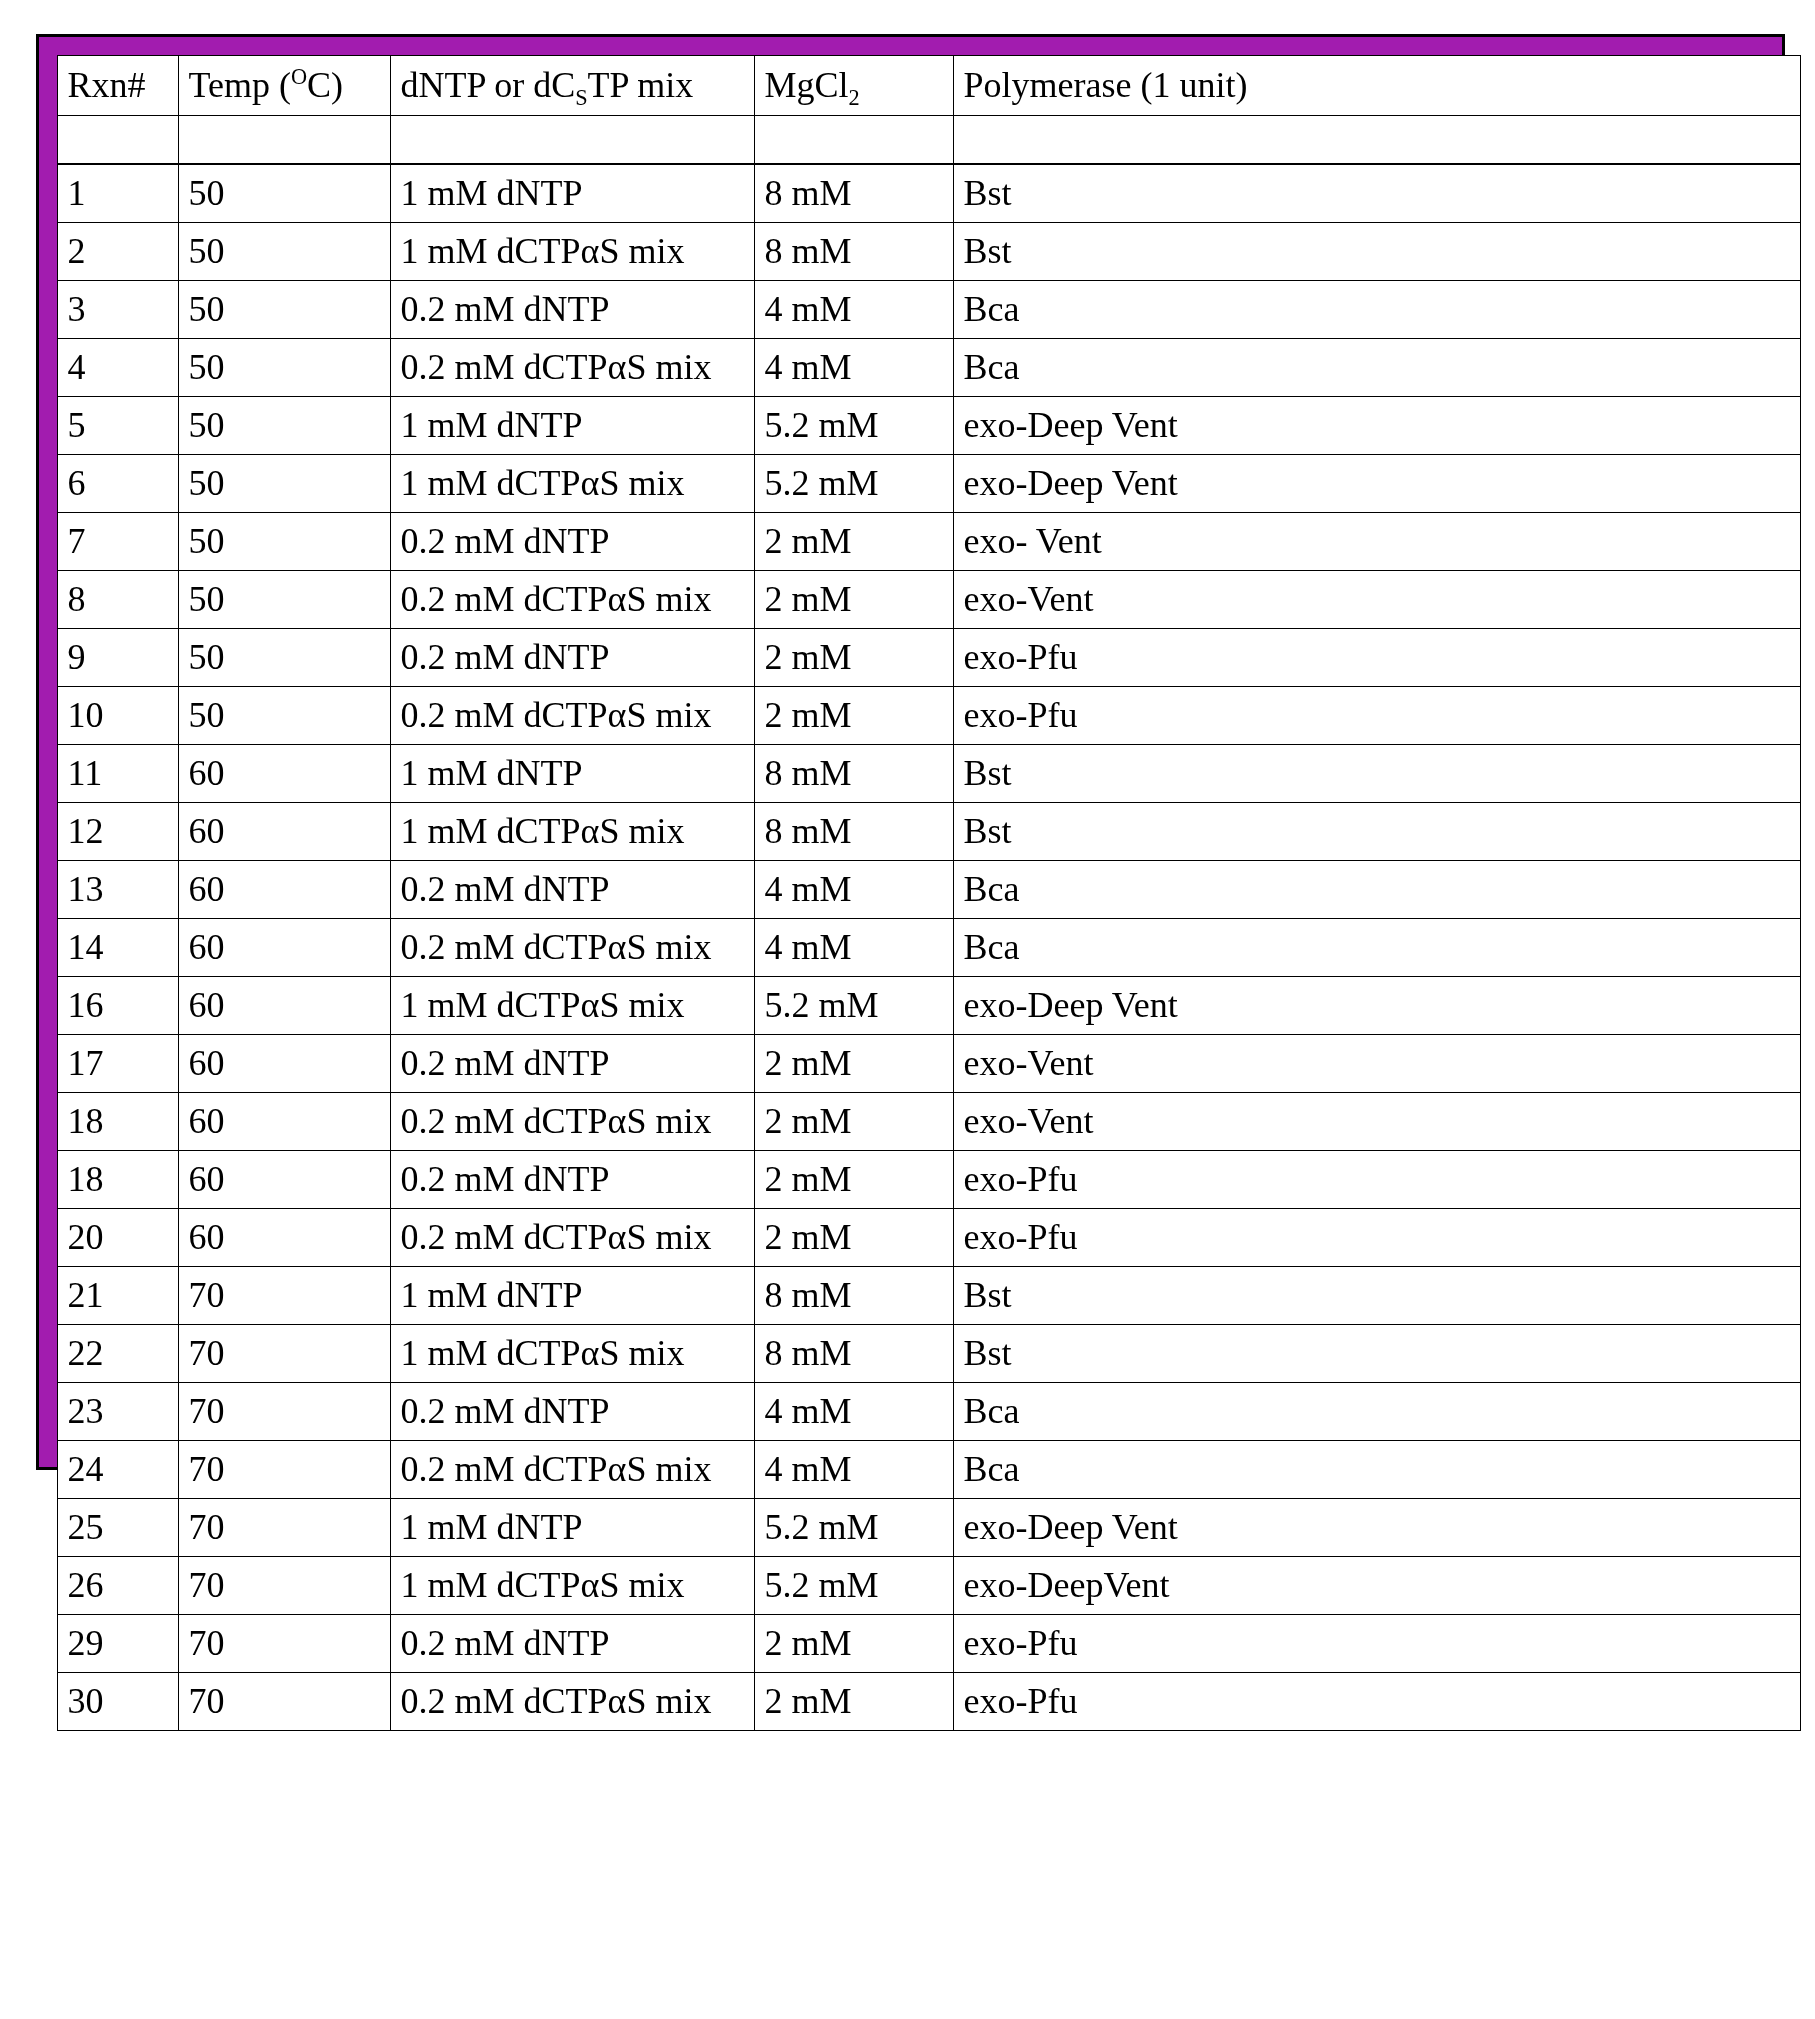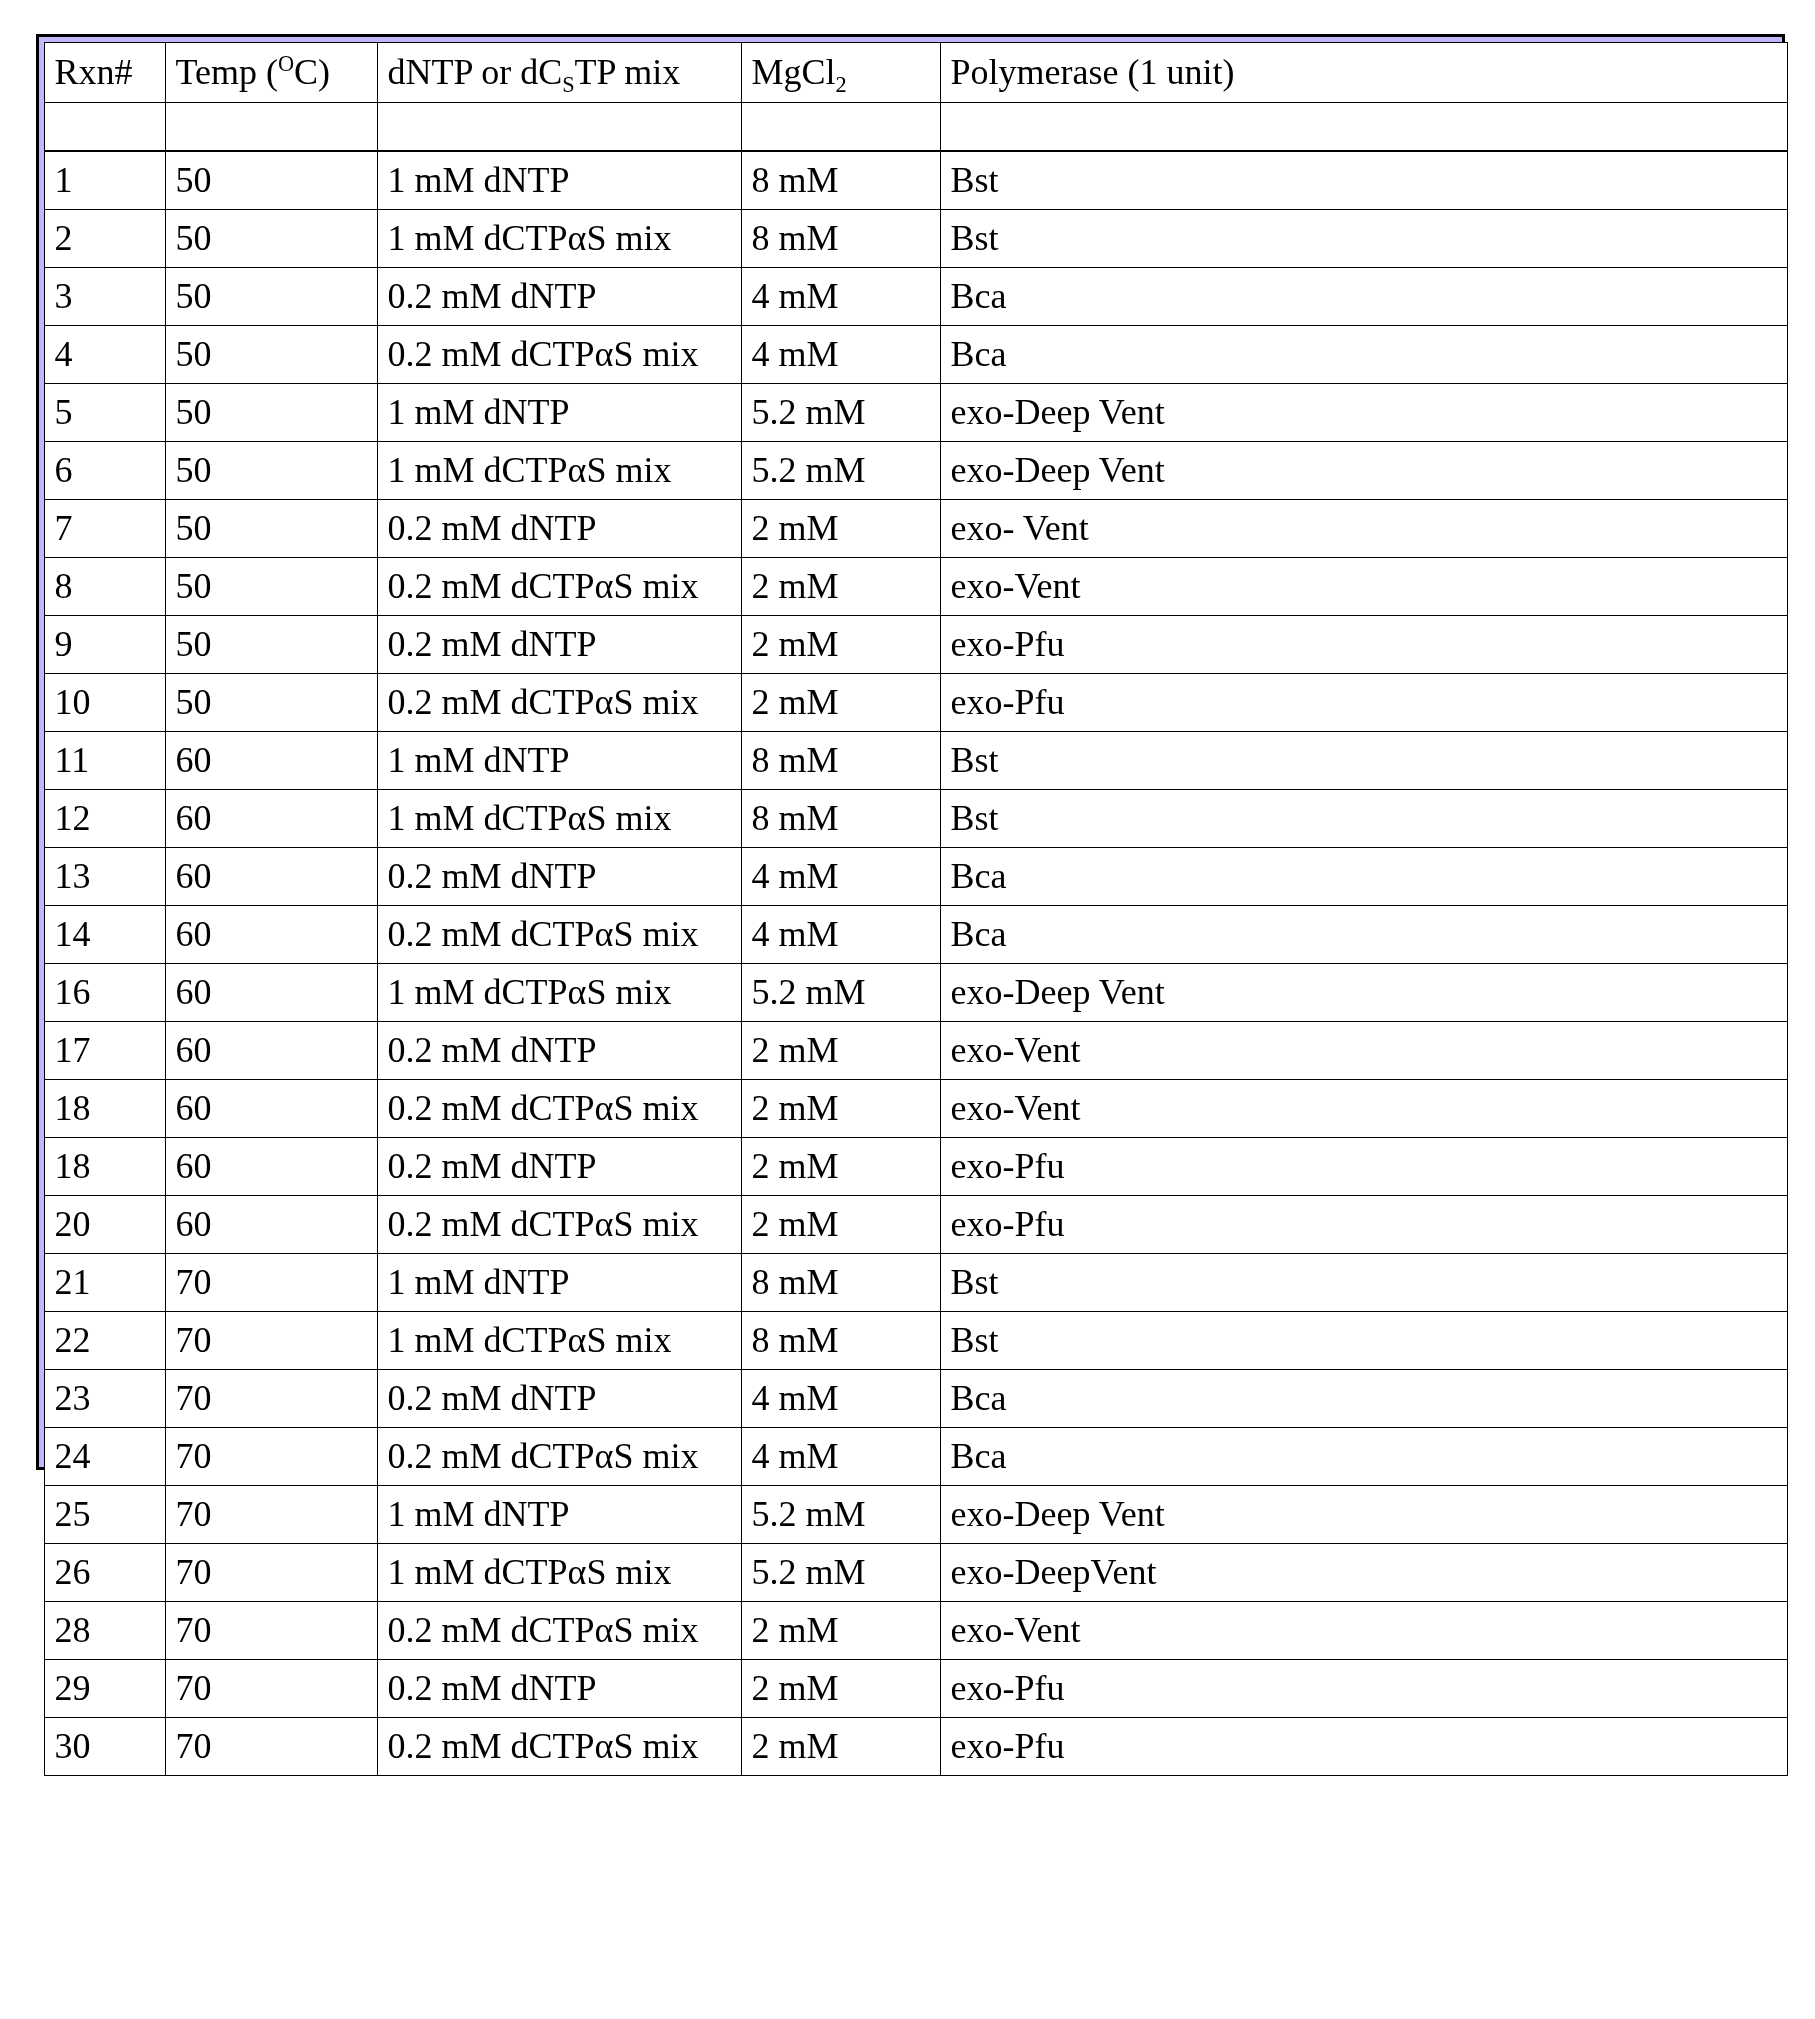--- a/index.html
+++ b/index.html
@@ -24,22 +24,22 @@
 
   
   .table-frame {
     position: absolute;
     left: 36px;
     top: 34px;
     width: 1749px;
     height: 1436px;
     box-sizing: border-box;
     border: 3.8px solid #000000;
-    padding: 5px;
-    background: #c4b5fd;
+    padding: 18px;
+    background: #a21caf;
   }
 
   table.rxn-table {
     width: 100%;
     height: 100%;
     border-collapse: collapse;
     table-layout: fixed;
     background: #ffffff;
   }
 
@@ -299,27 +299,20 @@
             <td>exo-Deep Vent</td>
           </tr>
           <tr class="data-row">
             <td>26</td>
             <td>70</td>
             <td>1 mM dCTPαS mix</td>
             <td>5.2 mM</td>
             <td>exo-DeepVent</td>
           </tr>
           <tr class="data-row">
-            <td>28</td>
-            <td>70</td>
-            <td>0.2 mM dCTPαS mix</td>
-            <td>2 mM</td>
-            <td>exo-Vent</td>
-          </tr>
-          <tr class="data-row">
             <td>29</td>
             <td>70</td>
             <td>0.2 mM dNTP</td>
             <td>2 mM</td>
             <td>exo-Pfu</td>
           </tr>
           <tr class="data-row">
             <td>30</td>
             <td>70</td>
             <td>0.2 mM dCTPαS mix</td>

